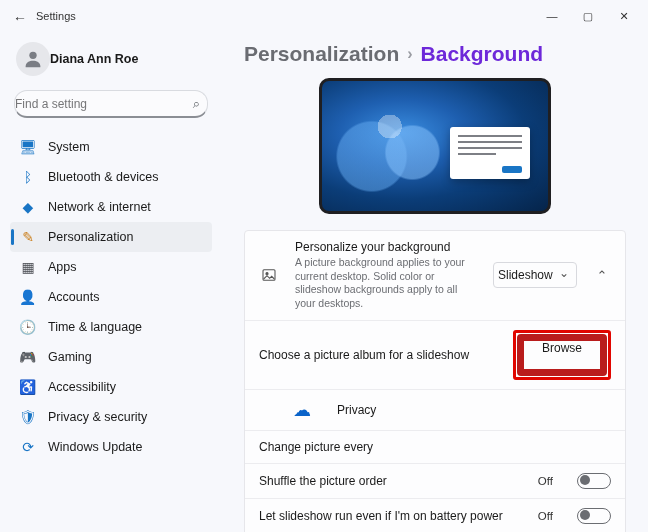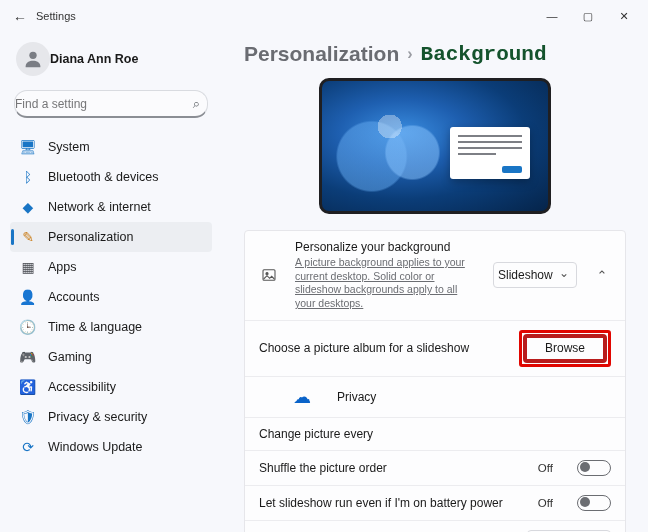--- a/index.html
+++ b/index.html
@@ -24,43 +24,43 @@
 .searchicon { position:absolute; right:8px; top:6px; color:#5f6368; font-size:13px; }
 
 .nav { list-style:none; }
 .nav li { display:flex; align-items:center; gap:12px; height:30px; padding: 0 10px; border-radius:4px; cursor:pointer; font-size:12.5px; }
 .nav li.active { background:#eceef2; position:relative; }
 .nav li.active::before { content:""; position:absolute; left:1px; top:7px; width:3px; height:16px; background:#1975c5; border-radius:2px; }
 .nav .navicon { width:16px; height:16px; display:flex; align-items:center; justify-content:center; font-size:14px; }
 
 .content { flex:1; padding: 10px 22px 0 22px; overflow:hidden; }
 .crumb { font-size: 21px; color:#6a6c72; font-weight:600; display:flex; align-items:center; gap:8px; margin-bottom: 12px; }
-.crumb .current { color:#14532d; font-weight:700;font-family:Liberation Mono, monospace; }
+.crumb .current { color:#6d28d9; font-weight:700; }
 .crumb .sep { color:#9a9ca2; font-size:16px; }
 
 .preview { width: 232px; height: 136px; margin: 0 auto 16px; border:3px solid #1f1f22; border-radius:10px; background: radial-gradient(ellipse at 35% 40%, #3a8de0 0%, #1e5fb0 30%, #0b3d78 60%, #05244a 100%); position:relative; overflow:hidden; }
 .preview::before { content:""; position:absolute; inset:0; background:
   radial-gradient(circle at 30% 35%, rgba(255,255,255,0.35) 0 12px, transparent 12px),
   radial-gradient(circle at 40% 55%, rgba(130,190,250,0.55) 0 26px, transparent 28px),
   radial-gradient(circle at 22% 58%, rgba(100,170,240,0.5) 0 34px, transparent 36px);
 }
 .preview .card { position:absolute; right:18px; top:46px; width:80px; height:52px; background:#fff; border-radius:3px; box-shadow:0 3px 10px rgba(0,0,0,0.3); padding:8px 8px; }
 .preview .card .ln { height:2px; background:#7d7f85; margin-bottom:4px; }
 .preview .card .btn { position:absolute; right:8px; bottom:6px; width:20px; height:7px; background:#1975c5; border-radius:2px; }
 
 .panel { border:1px solid #e6e6ea; border-radius:4px; background:#fdfdfe; }
 .row { display:flex; align-items:center; padding: 9px 14px; border-bottom:1px solid #ececef; gap:16px; }
 .row:last-child { border-bottom:none; }
 .row .lead { width:20px; display:flex; justify-content:center; color:#555; }
 .row .txt { flex:1; font-size:12px; }
-.row .txt .sub { font-size:10.5px; color:#6b6d72; line-height:1.3; margin-top:2px;text-decoration:underline; }
+.row .txt .sub { font-size:10.5px; color:#6b6d72; line-height:1.3; margin-top:2px; }
 .select { border:1px solid #d8d9de; background:#fdfdfe; border-radius:4px; height:26px; padding: 0 22px 0 4px; font-size:12px; display:flex; align-items:center; position:relative; min-width:84px; }
 .select::after { content:"⌄"; position:absolute; right:7px; top:3px; color:#555; font-size:12px; }
 .chev { width:18px; text-align:center; color:#555; font-size:13px; }
-.browse { border:4px solid #b91c1c; background:#fdfdfe; border-radius:4px; height:29px; padding:0 18px; font-size:12px; display:flex; align-items:center; }
+.browse { border:7px solid #b91c1c; background:#fdfdfe; border-radius:4px; height:42px; padding:0 18px; font-size:12px; display:flex; align-items:flex-start; }
 .hl { border:3px solid #e10600; border-radius:3px; padding:1px; }
 .cloudrow { padding-left: 48px; }
 .cloudicon { color:#0a63c9; font-size:18px; margin-right:10px; }
 .toggle { width:34px; height:16px; border-radius:9px; border:1.5px solid #6b6d72; position:relative; background:#fdfdfe; }
 .toggle::after { content:""; position:absolute; left:2px; top:1.5px; width:10px; height:10px; border-radius:50%; background:#6b6d72; }
 .offlbl { font-size:11.5px; color:#333; margin-right:8px; }
 </style>
 </head>
 <body>
 

